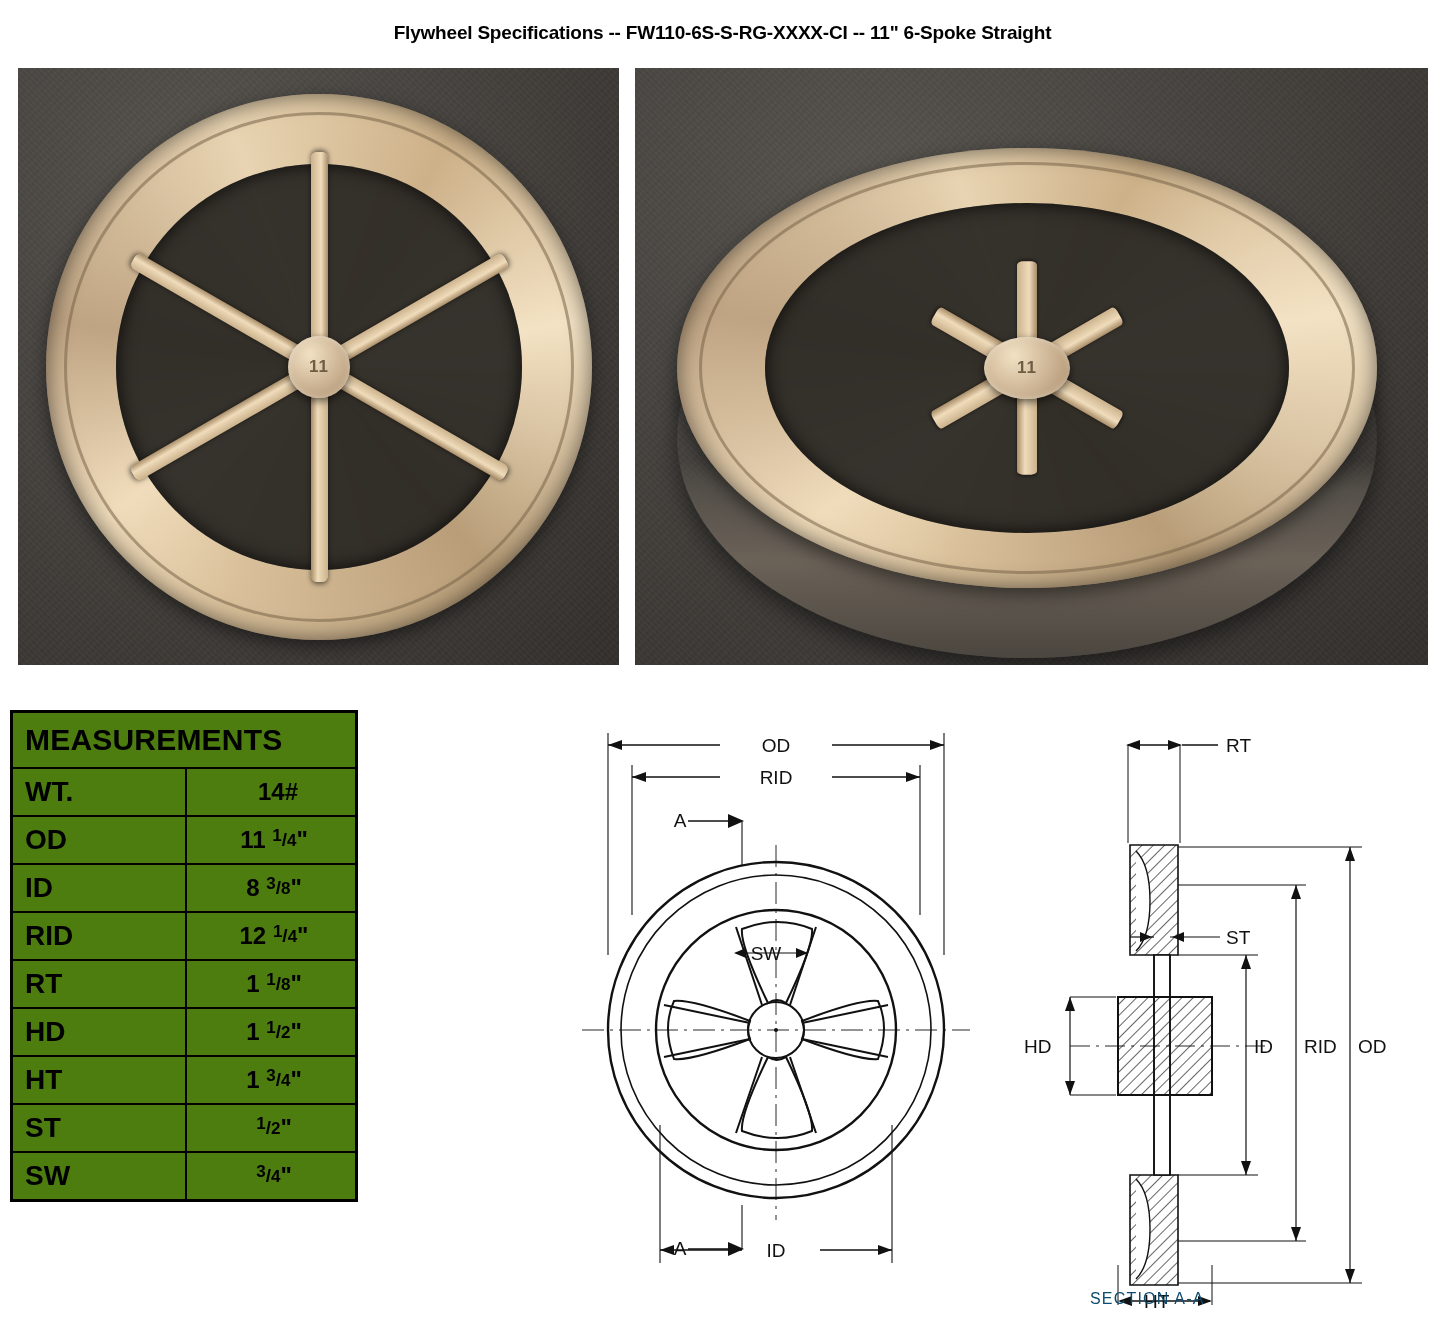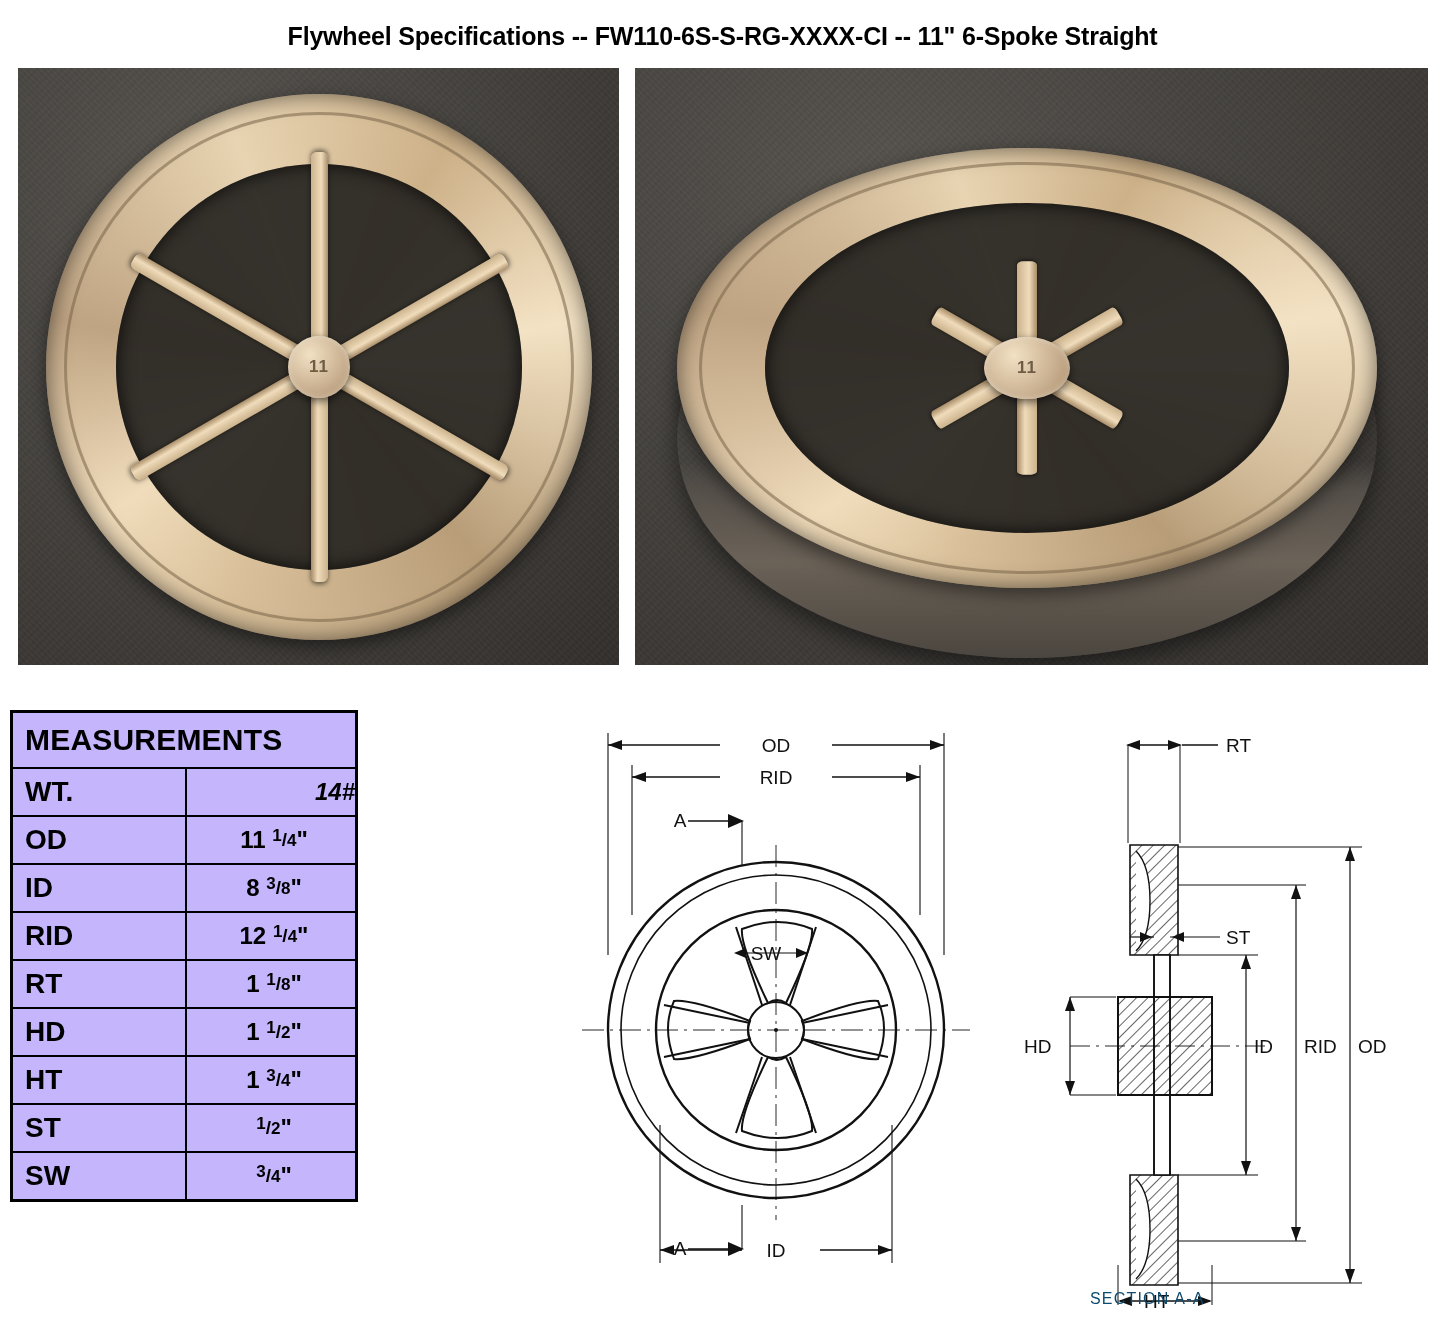--- a/index.html
+++ b/index.html
@@ -20,21 +20,21 @@
     width: 1445px;
     height: 1336px;
   }
   
   .title {
     position: absolute;
     top: 22px;
     left: 0;
     width: 1445px;
     text-align: center;
-    font-size: 25px;
+    font-size: 19px;
     font-weight: bold;
     letter-spacing: -0.2px;
   }
   
   .photo {
     position: absolute;
     overflow: hidden;
     background: #4a4744;
   }
   #photo-left {
@@ -112,21 +112,21 @@
     letter-spacing: 1px;
   }
   
   #measurements-table {
     position: absolute;
     left: 10px;
     top: 710px;
     width: 348px;
     border-collapse: collapse;
     border: 3px solid #000;
-    background: #c4b5fd;
+    background: #4d7c0f;
   }
   #measurements-table td {
     border: 2px solid #000;
     padding: 0;
     height: 46px;
     vertical-align: middle;
   }
   .meas-header {
     font-size: 30px;
     font-weight: bold;
@@ -141,23 +141,22 @@
     padding-left: 12px !important;
     margin-top: 31px;
   }
   .meas-value {
     font-size: 24px;
     font-weight: bold;
     text-align: center;
     padding-left: 6px !important;
   }
   .meas-value.left {
-    text-align: right;
+    text-align: center;
     padding-left: 14px !important;
-    font-style: italic;
   }
   .frac {
     display: inline-block;
     font-size: 17px;
     line-height: 1;
     vertical-align: 2px;
   }
   .frac sup { font-size: 17px; vertical-align: 5px; }
   .frac sub { font-size: 17px; vertical-align: 0px; }
   .frac .slash { font-size: 19px; }

